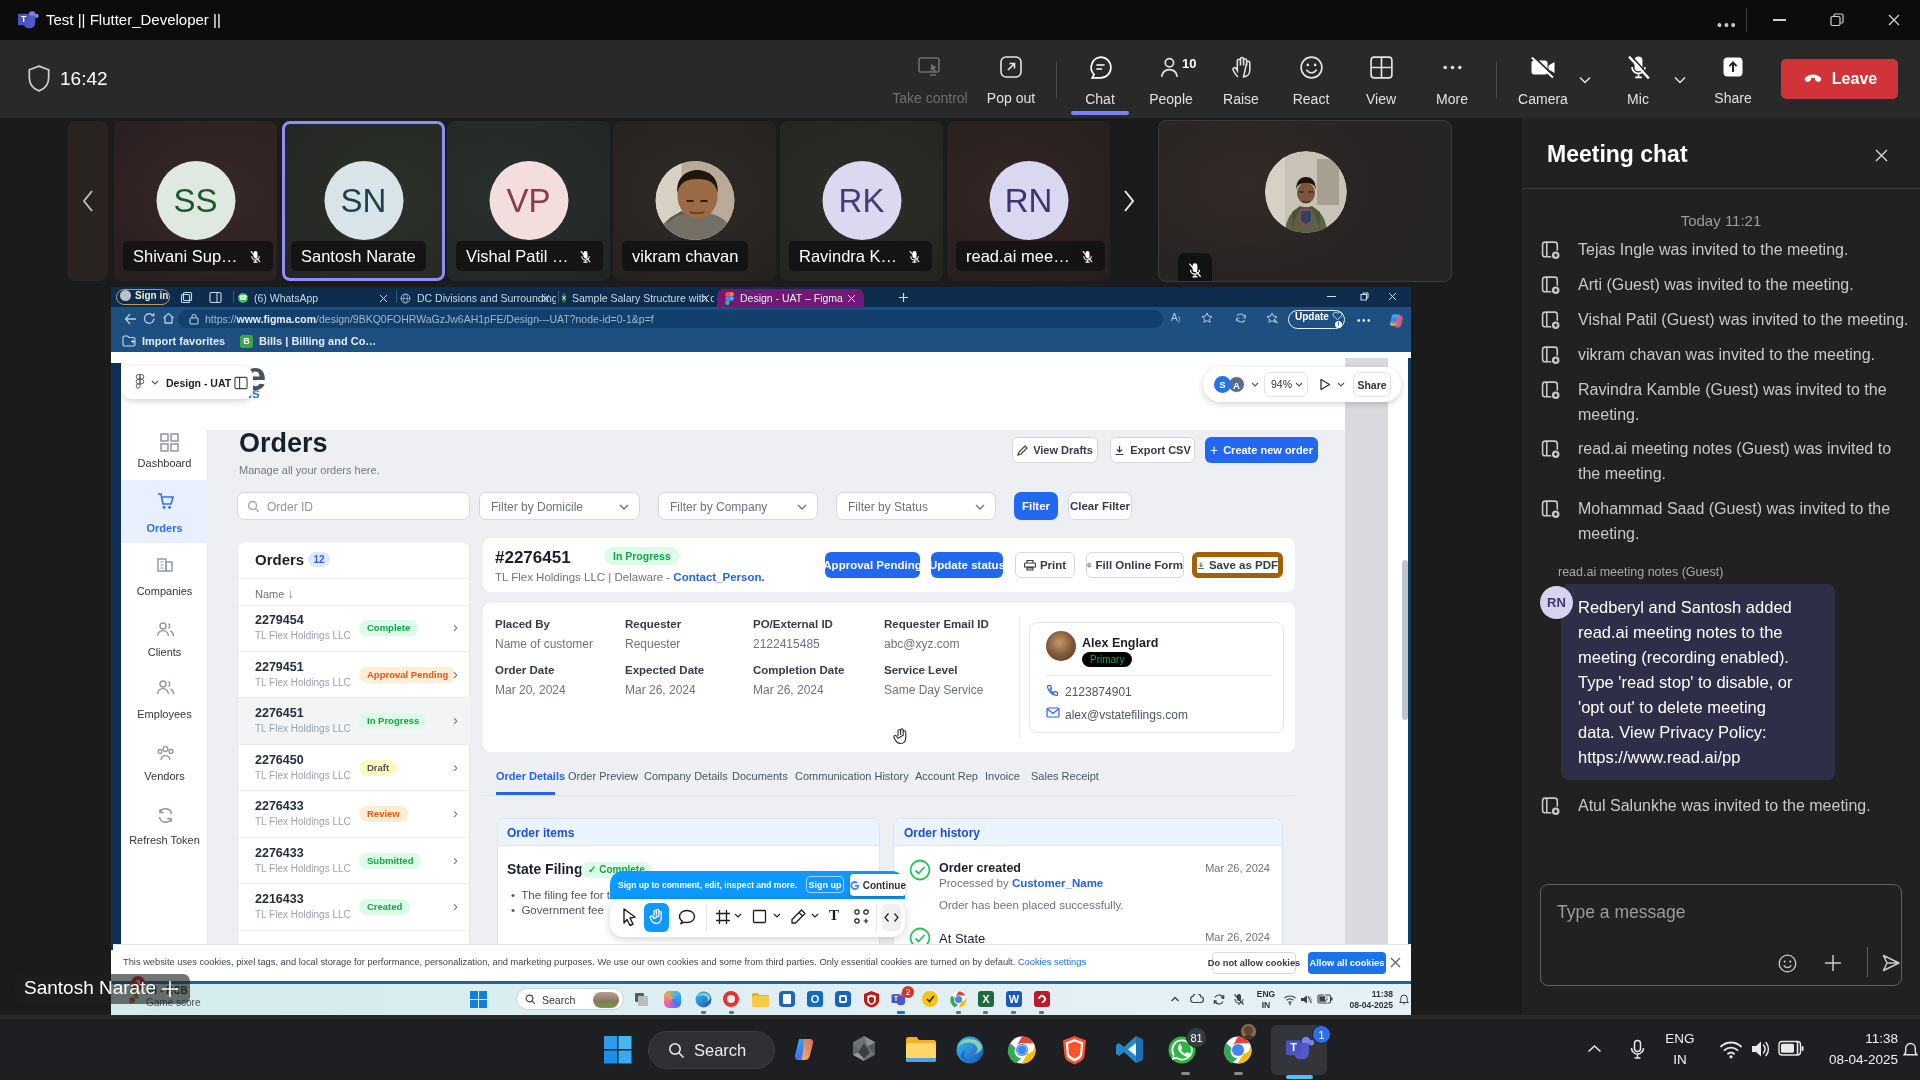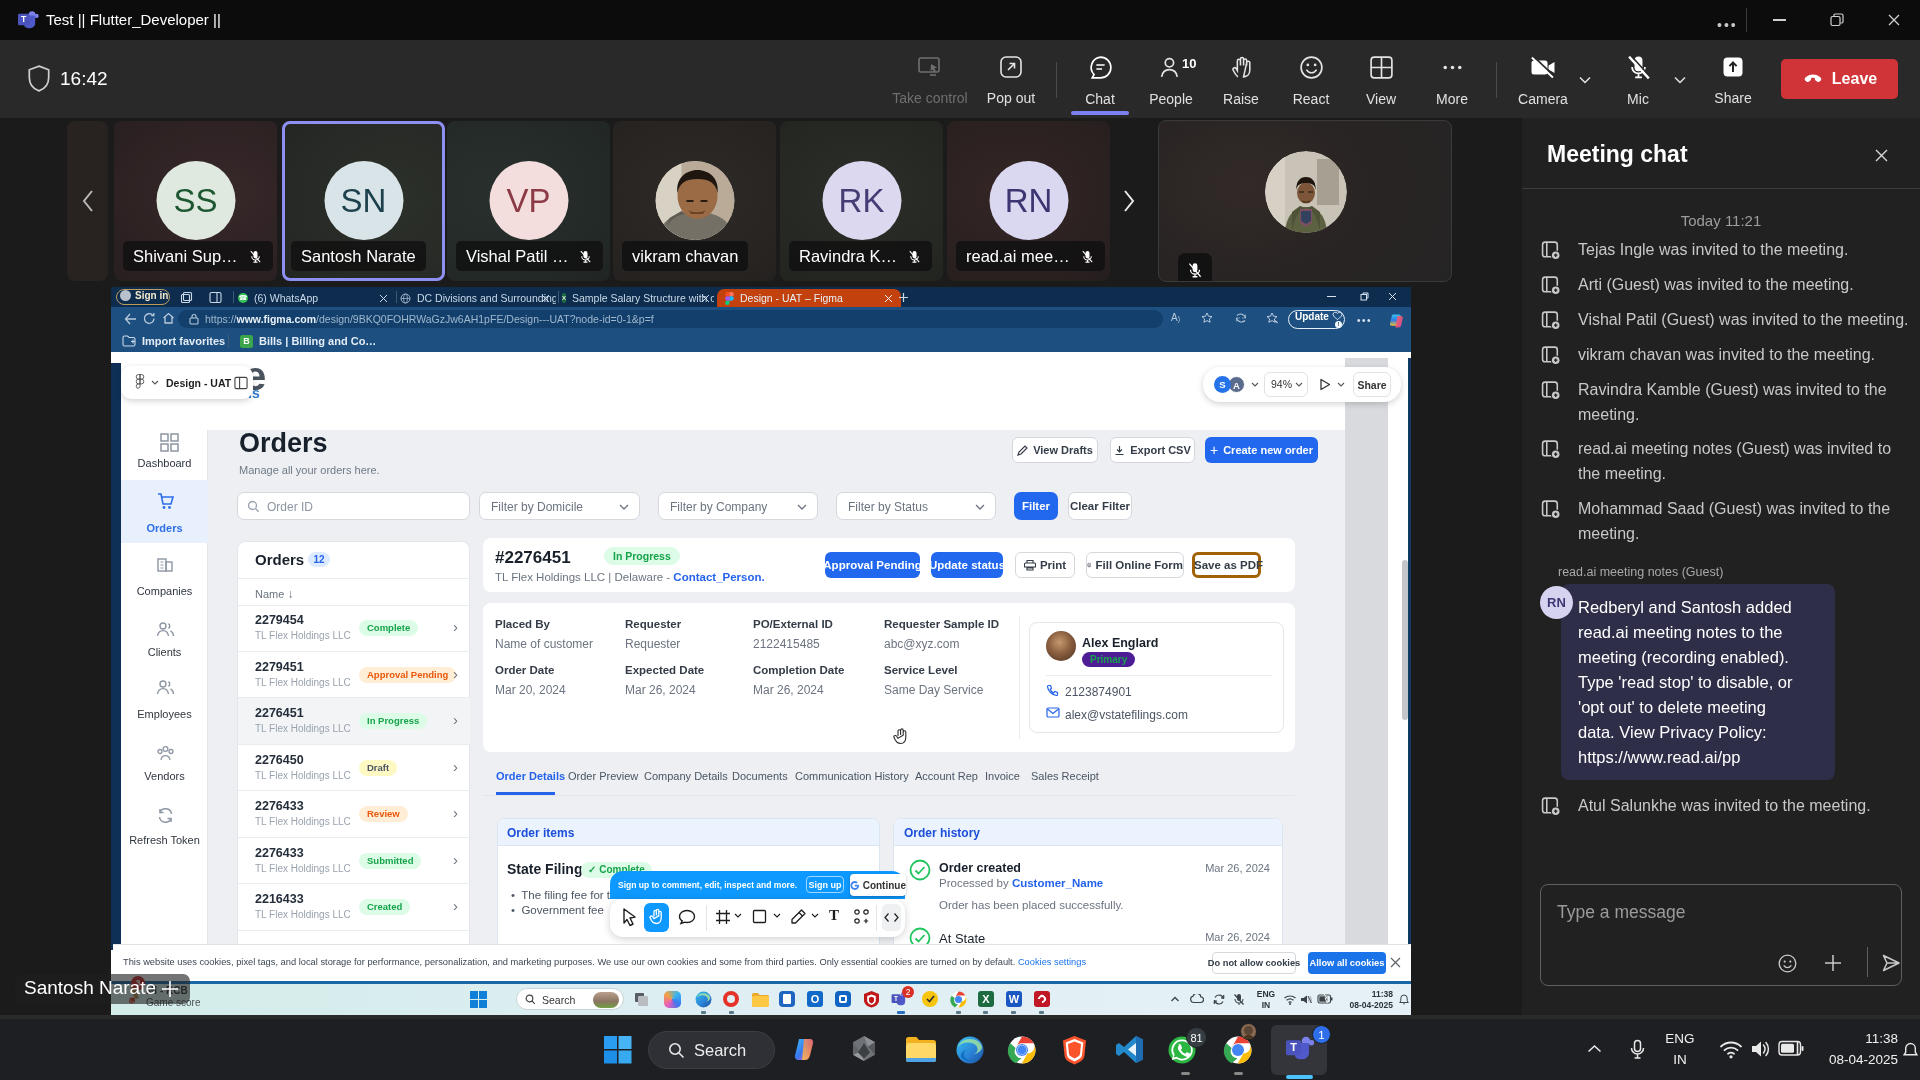--- a/index.html
+++ b/index.html
@@ -300,21 +300,21 @@
             <path d="M1 1l7 7M8 1L1 8" stroke="#c9d9e8" stroke-width="1"></path>
           </svg>
   </div>
   <div class="a" style="left:447px;top:4px;width:1px;height:12px;background:#3b5a78"></div>
   <div class="tab" style="left:451px;width:152px">
     <div style="width:10px;height:10px;background:#1d6b40;margin-right:6px;border-radius:2px;color:#fff;font-size:8px;text-align:center;line-height:10px">x</div>Sample Salary Structure with calc
     <svg style="position:absolute;right:4px" width="9" height="9" viewBox="0 0 9 9">
             <path d="M1 1l7 7M8 1L1 8" stroke="#c9d9e8" stroke-width="1"></path>
           </svg>
   </div>
-  <div class="tab" style="left:606px;width:184px;background:#c2410c;border-radius:7px 7px 0 0;color:#e8f1f8">
+  <div class="tab" style="left:606px;width:147px;background:#701a75;border-radius:7px 7px 0 0;color:#e8f1f8">
     <svg style="margin:0 6px 0 8px" width="9" height="13" viewBox="0 0 12 18">
             <path d="M0 3a3 3 0 0 1 3-3h3v6H3a3 3 0 0 1-3-3z" fill="#f24e1e"></path>
             <path d="M6 0h3a3 3 0 0 1 0 6H6z" fill="#ff7262"></path>
             <path d="M6 6h3a3 3 0 0 1 0 6H6z" fill="#1abcfe"></path>
             <path d="M0 9a3 3 0 0 1 3-3h3v6H3a3 3 0 0 1-3-3z" fill="#a259ff"></path>
             <path d="M0 15a3 3 0 0 1 3-3h3v3a3 3 0 0 1-6 0z" fill="#0acf83"></path>
           </svg>Design - UAT – Figma
     <svg style="position:absolute;right:8px" width="9" height="9" viewBox="0 0 9 9">
             <path d="M1 1l7 7M8 1L1 8" stroke="#e8f1f8" stroke-width="1"></path>
           </svg>
@@ -539,46 +539,46 @@
     <div class="a" style="left:121px;top:9px;padding:0 9px;height:18px;background:#dcfce7;border-radius:9px;color:#16a34a;font-size:10.5px;font-weight:700;line-height:18px">In Progress</div>
     <div class="a" style="left:12px;top:33px;font-size:11.5px;color:#6b7480">TL Flex Holdings LLC | Delaware - <b style="color:#2563eb">Contact_Person.</b></div>
     <div class="pillbtn" style="left:342px;top:14px;width:95px;background:#2268ef;color:#fff">Approval Pending</div>
     <div class="pillbtn" style="left:448px;top:14px;width:72px;background:#2268ef;color:#fff">Update status</div>
     <div class="pillbtn" style="left:532px;top:14px;width:60px;background:#fff;border:1px solid #d4d8dd;color:#333c47"><svg width="12" height="12" viewBox="0 0 12 12" style="margin-right:4px">
                 <path d="M3 4V1.5h6V4M3 9h6v2H3zM1.5 4h9a1 1 0 0 1 1 1v3h-11V5a1 1 0 0 1 1-1z" fill="none" stroke="#333c47" stroke-width="1.1"></path>
               </svg>Print</div>
     <div class="pillbtn" style="left:603px;top:14px;width:98px;background:#fff;border:1px solid #d4d8dd;color:#333c47"><svg width="12" height="12" viewBox="0 0 12 12" style="margin-right:4px">
                 <path d="M3 4V1.5h6V4M3 9h6v2H3zM1.5 4h9a1 1 0 0 1 1 1v3h-11V5a1 1 0 0 1 1-1z" fill="none" stroke="#333c47" stroke-width="1.1"></path>
               </svg>Fill Online Form</div>
-    <div class="pillbtn" style="left:709px;top:14px;width:69px;background:#fff;border:3px solid #a16207;color:#333c47"><svg width="11" height="11" viewBox="0 0 11 11" style="margin-right:4px">
+    <div class="pillbtn" style="left:709px;top:14px;width:91px;background:#fff;border:5px solid #a16207;color:#333c47"><svg width="11" height="11" viewBox="0 0 11 11" style="margin-right:4px">
                 <path d="M5.5 1v6M3 4.5L5.5 7 8 4.5M1.5 9.5h8" fill="none" stroke="#333c47" stroke-width="1.2"></path>
               </svg>Save as PDF</div>
    </div>
    <div class="a" style="left:0;top:65px;width:812px;height:149px;background:#fff;border-radius:8px">
     <div class="fieldlbl" style="left:12px;top:15px">Placed By</div>
             <div class="fieldval" style="left:12px;top:34px">Name of customer</div>
     <div class="fieldlbl" style="left:142px;top:15px">Requester</div>
             <div class="fieldval" style="left:142px;top:34px">Requester</div>
     <div class="fieldlbl" style="left:270px;top:15px">PO/External ID</div>
             <div class="fieldval" style="left:270px;top:34px">2122415485</div>
-    <div class="fieldlbl" style="left:401px;top:15px">Requester Sample ID</div>
+    <div class="fieldlbl" style="left:401px;top:15px">Requester Email ID</div>
             <div class="fieldval" style="left:401px;top:34px">abc@xyz.com</div>
     <div class="fieldlbl" style="left:12px;top:61px">Order Date</div>
             <div class="fieldval" style="left:12px;top:80px">Mar 20, 2024</div>
     <div class="fieldlbl" style="left:142px;top:61px">Expected Date</div>
             <div class="fieldval" style="left:142px;top:80px">Mar 26, 2024</div>
     <div class="fieldlbl" style="left:270px;top:61px">Completion Date</div>
             <div class="fieldval" style="left:270px;top:80px">Mar 26, 2024</div>
     <div class="fieldlbl" style="left:401px;top:61px">Service Level</div>
             <div class="fieldval" style="left:401px;top:80px">Same Day Service</div>
     <div class="a" style="left:536px;top:13px;width:1px;height:123px;background:#e9ebee"></div>
     <div class="a" style="left:546px;top:19px;width:255px;height:111px;border:1px solid #e3e6ea;border-radius:8px">
       <div class="a" style="left:16px;top:8px;width:30px;height:30px;border-radius:50%;background:radial-gradient(circle at 45% 38%,#c59a6e 0%,#8a5f3f 45%,#4b3020 100%)"></div>
       <div class="a" style="left:52px;top:13px;font-size:12.5px;font-weight:700;color:#18202b">Alex Englard</div>
-      <div class="a" style="left:52px;top:29px;padding:0 8px;height:15px;background:#4c1d95;border-radius:8px;color:#16a34a;font-size:10px;font-weight:700;line-height:15px">Primary</div>
+      <div class="a" style="left:52px;top:29px;padding:0 8px;height:15px;background:#000000;border-radius:8px;color:#16a34a;font-size:10px;font-weight:400;line-height:15px">Primary</div>
       <div class="a" style="left:16px;top:52px;width:226px;height:1px;background:#e9ebee"></div>
       <svg class="a" style="left:16px;top:61px" width="13" height="13" viewBox="0 0 13 13">
                 <path d="M2.5 1.5h2l1 2.8-1.4 1.2a9 9 0 0 0 3.4 3.4l1.2-1.4 2.8 1v2a1 1 0 0 1-1.1 1A10.4 10.4 0 0 1 1.5 2.6a1 1 0 0 1 1-1.1z" fill="none" stroke="#2563eb" stroke-width="1.2"></path>
               </svg>
       <div class="a" style="left:35px;top:62px;font-size:12px;color:#4b5563">2123874901</div>
       <svg class="a" style="left:16px;top:84px" width="14" height="11" viewBox="0 0 14 11">
                 <rect x="1" y="1" width="12" height="9" rx="1.3" fill="none" stroke="#2563eb" stroke-width="1.2"></rect>
                 <path d="M1.5 2l5.5 4.5L12.5 2" fill="none" stroke="#2563eb" stroke-width="1.2"></path>
               </svg>
       <div class="a" style="left:35px;top:85px;font-size:12px;color:#4b5563">alex@vstatefilings.com</div>

